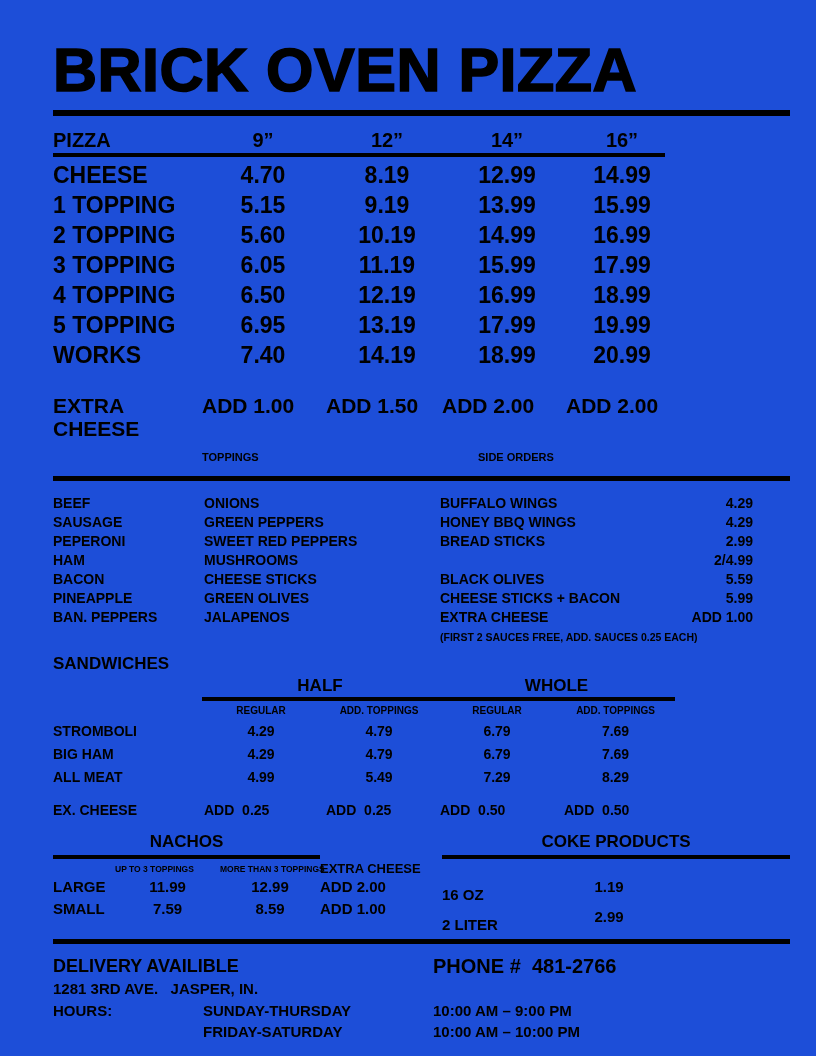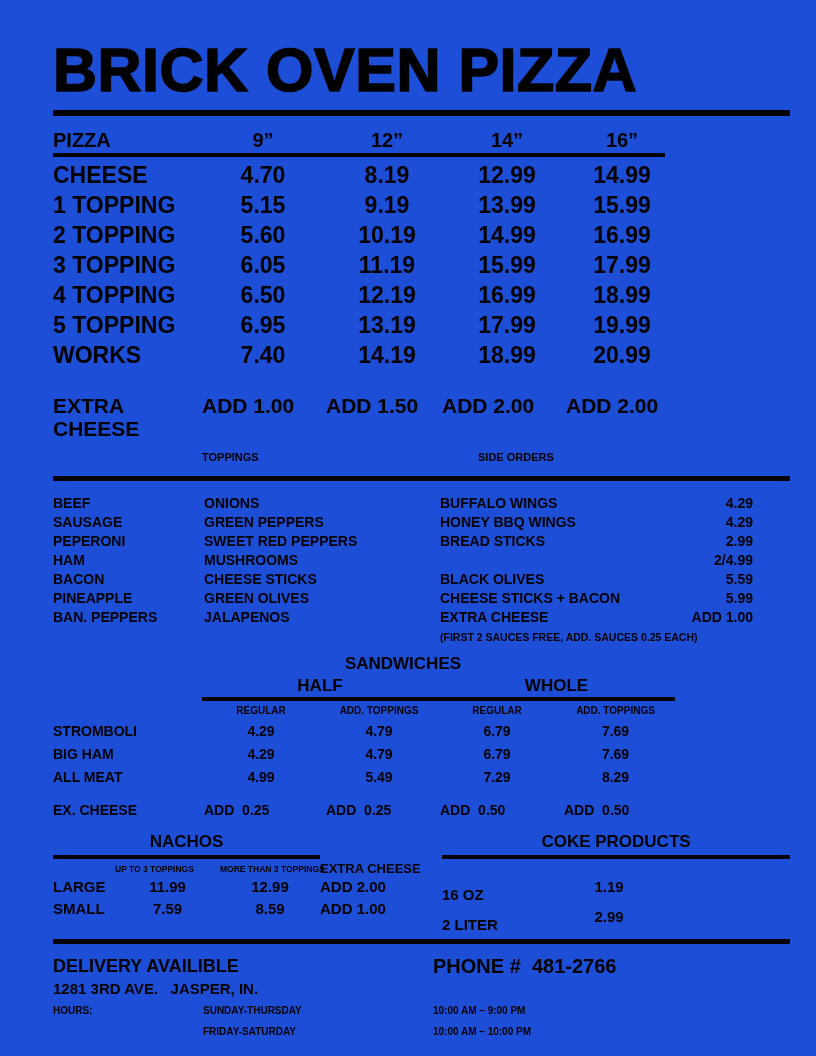--- a/index.html
+++ b/index.html
@@ -29,21 +29,21 @@
 
   .sec-head { position:relative; height:21px; font-size:11px; margin-top:11px; }
   .sec-head .t { position:absolute; left:149px; }
   .sec-head .s { position:absolute; left:425px; }
 
   .top-grid { display:grid; grid-template-columns:151px 236px 236px 1fr; font-size:14px; line-height:19px; margin-top:13px; }
   .top-grid .price { text-align:right; padding-right:37px; }
 
   .sauce-note { margin-left:387px; font-size:10.5px; line-height:14px; margin-top:3px; }
 
-  .sand-title { width:700px; text-align:center; font-size:17px; line-height:20px; margin-top:10px; }
+  .sand-title { width:700px; font-size:17px; line-height:20px; margin-top:10px; }
   .sand-grid { display:grid; grid-template-columns:149px 118px 118px 118px 119px; margin-top:2px; }
   .sand-grid .group { grid-column:span 2; text-align:center; font-size:17px; line-height:20px; }
   .sand-grid .srule { grid-column:2 / 6; height:4px; background:#000; margin-top:1px; }
   .sand-grid .sub { font-size:10px; line-height:10px; text-align:center; padding:5px 0 4px 0; }
   .sand-grid .rc { font-size:14px; line-height:23px; }
   .sand-grid .val { text-align:center; }
 
   .sandec-grid { display:grid; grid-template-columns:151px 122px 114px 124px 1fr; font-size:14px; line-height:16px; margin-top:13px; white-space:pre; }
 
   .nc-row { display:flex; margin-top:14px; }
@@ -58,21 +58,21 @@
   .c-head { text-align:center; font-size:17px; line-height:20px; border-bottom:4px solid #000; padding-bottom:3px; }
   .c-spacer { height:17px; }
   .c-row { display:grid; grid-template-columns:104px 126px; font-size:15px; line-height:22px; }
   .c-row .c-label { text-align:left;margin-top:8px; }
   .c-row .c-price { text-align:center; }
 
   .footer-grid { display:grid; grid-template-columns:150px 230px 1fr; margin-top:10px; }
   .f-delivery { grid-column:1 / 3; font-size:18px; line-height:24px; }
   .f-phone { font-size:20px; line-height:24px; white-space:pre; }
   .f-address { grid-column:1 / 4; font-size:15px; line-height:22px; white-space:pre; }
-  .f-cell { font-size:10px; line-height:21px; }
+  .f-cell { font-size:15px; line-height:21px; }
 </style>
 </head>
 <body>
 
 <div class="page">
 
   <h1 class="title">BRICK OVEN PIZZA</h1>
   <div class="rule title-rule"></div>
 
   <div class="pizza-grid header">

